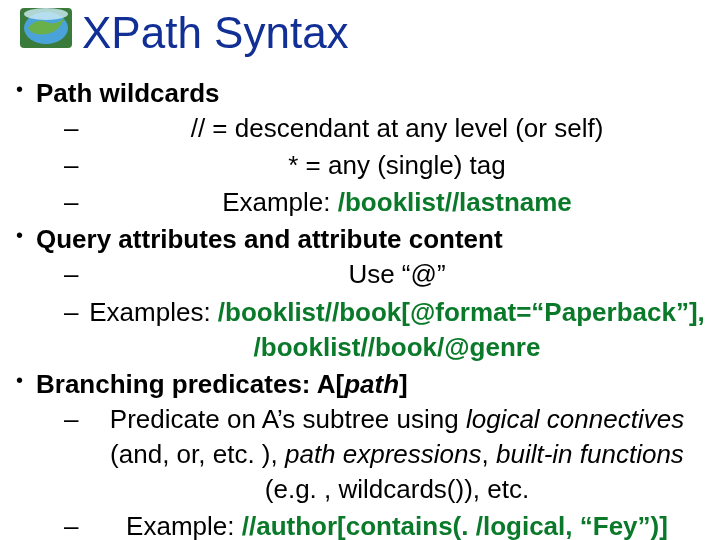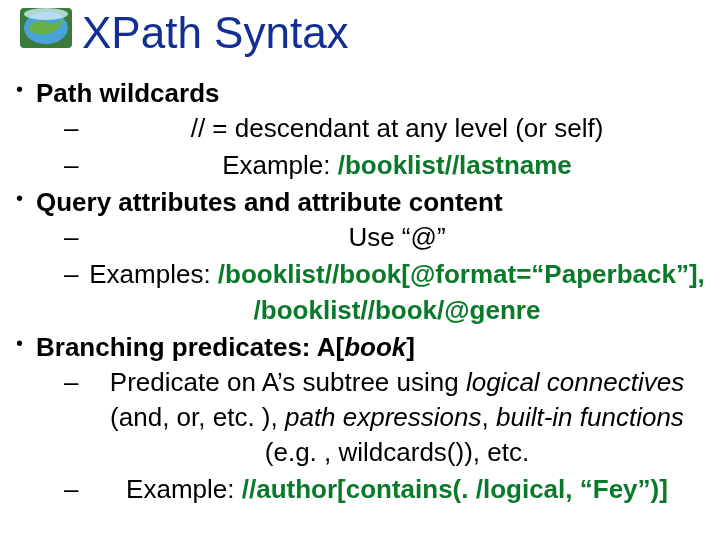--- a/index.html
+++ b/index.html
@@ -87,31 +87,32 @@
 </div>
 
 <div class="title">XPath Syntax</div>
 
 <div class="content">
   <ul class="bullets">
     <li>
       <span class="bold">Path wildcards</span>
       <ul class="sub">
         <li><span> //&nbsp;= descendant at any level  (or self)</span></li>
+        <li><span>*   = any (single) tag</span></li>
         <li><span>Example:  </span><span class="code">/booklist//lastname</span></li>
       </ul>
     </li>
     <li>
       <span class="bold">Query attributes and attribute content</span>
       <ul class="sub">
         <li><span>Use “@”</span></li>
         <li><span>Examples:  </span><span class="code">/booklist//book[@format=“Paperback”], /booklist//book/@genre</span></li>
       </ul>
     </li>
     <li>
-      <span class="bold"><span>Branching predicates:  A[</span><span class="ital">book</span><span>]</span></span>
+      <span class="bold"><span>Branching predicates:  A[</span><span class="ital">path</span><span>]</span></span>
       <ul class="sub">
         <li><span>Predicate on A’s subtree using </span><span class="ital">logical connectives </span><span>(and, or, etc. ),   </span><span class="ital">path expressions</span><span>,    </span><span class="ital">built-in functions </span><span> (e.g. , wildcards()),   etc.</span></li>
         <li><span>Example:  </span><span class="code">//author[contains(. /logical, “Fey”)]</span></li>
       </ul>
     </li>
   </ul>
 </div>
 
 </body></html>

